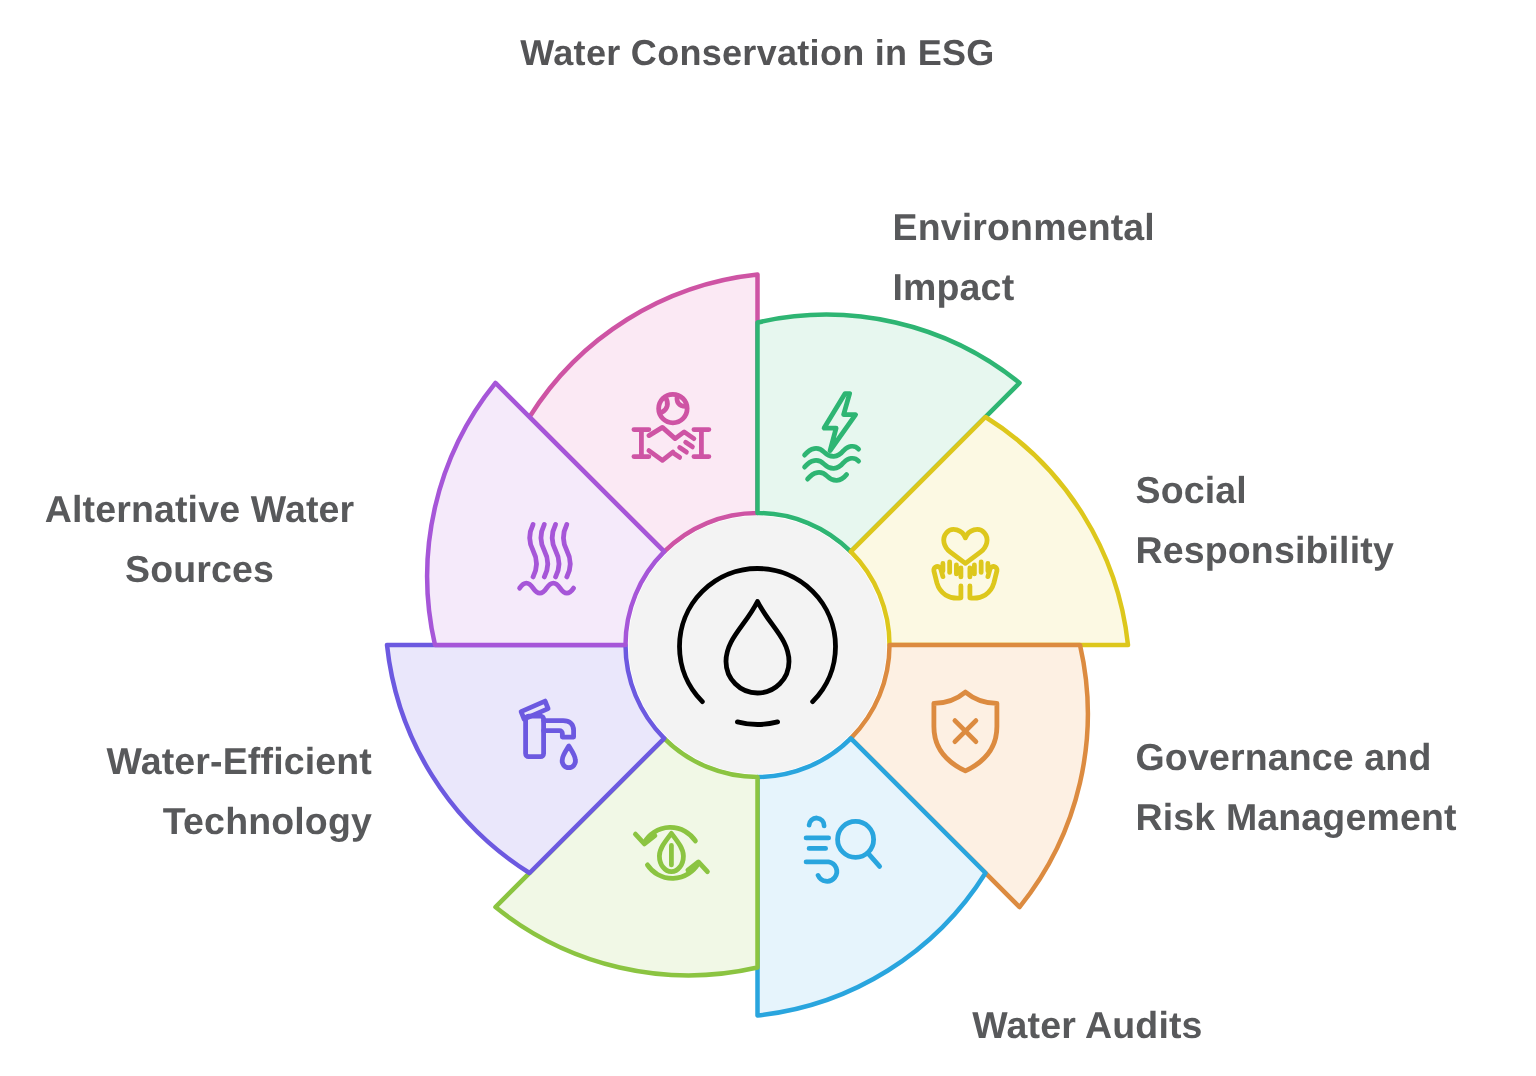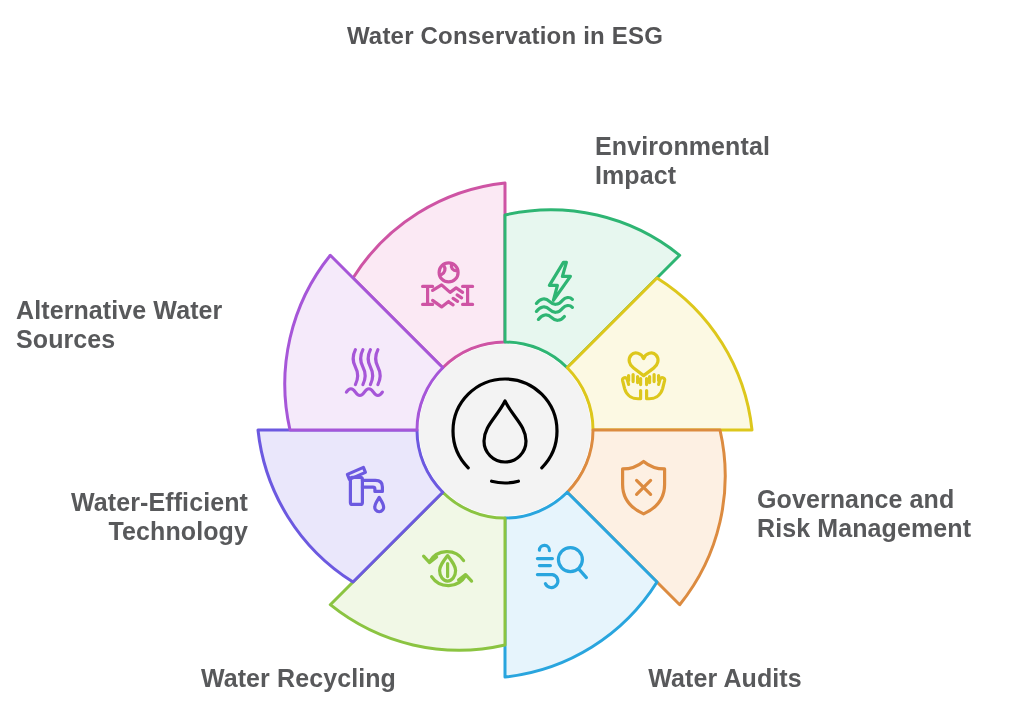--- a/index.html
+++ b/index.html
@@ -3,29 +3,29 @@
 <meta charset="utf-8">
 <title>Water Conservation in ESG</title>
 <style>
   html,body{margin:0;padding:0;background:#ffffff;}
   body{width:1024px;height:717px;position:relative;overflow:hidden;
        font-family:"Liberation Sans", sans-serif;}
   .stage{position:absolute;inset:0;padding-left:34px;}
   .title{position:absolute;left:0;top:22px;width:1010px;text-align:center;
          font-size:24px;font-weight:700;color:#545456;letter-spacing:.2px;}
   .lbl{position:absolute;font-size:25px;font-weight:700;color:#58595b;
-       line-height:29px;letter-spacing:.1px;}
+       line-height:40px;letter-spacing:.1px;}
   .l-ngo{left:130px;top:161px;width:280px;text-align:right;}
   .l-env{left:595px;top:132px;width:240px;text-align:left;}
   .l-soc{left:757px;top:307px;width:220px;text-align:left;}
   .l-gov{left:757px;top:485px;width:215px;text-align:left;}
   .l-aud{left:595px;top:664px;width:260px;text-align:center;}
   .l-rec{left:140px;top:664px;width:256px;text-align:right;}
   .l-tec{left:46px;top:488px;width:202px;text-align:right;}
-  .l-alt{left:16px;top:296px;width:234px;text-align:left;}
+  .l-alt{left:16px;top:320px;width:234px;text-align:center;}
   #wheel{position:absolute;left:0;top:0;}
   #wheel use, #wheel .ico{fill:none;stroke:currentColor;stroke-width:3.2;
        stroke-linecap:round;stroke-linejoin:round;}
 </style>
 </head>
 <body>
 
 <div class="stage">
 
   <div class="title">Water Conservation in ESG</div>
@@ -104,19 +104,19 @@
       <g id="center-group">
       <circle cx="505" cy="430" r="86" fill="#f3f3f3"></circle>
       <g class="ico" fill="none" stroke="#8f8f8f" stroke-width="3.2" stroke-linecap="round">
         <circle cx="505" cy="431" r="52" pathLength="360" stroke-dasharray="45 30 30 30 225"></circle>
         <path d="M505,401 C513,417 526,426 526,441 A21,21 0 1 1 484,441 C484,426 497,417 505,401 Z"></path>
       </g>
     </g>
     </svg>
 
   <div class="lbl l-env">Environmental Impact</div>
+  <div class="lbl l-soc">Social Responsibility</div>
   <div class="lbl l-gov">Governance and Risk Management</div>
   <div class="lbl l-aud">Water Audits</div>
-  <div class="lbl l-rec">Water Recycling</div>
   <div class="lbl l-tec">Water-Efficient Technology</div>
   <div class="lbl l-alt">Alternative Water Sources</div>
 
 </div>
 
 </body></html>

